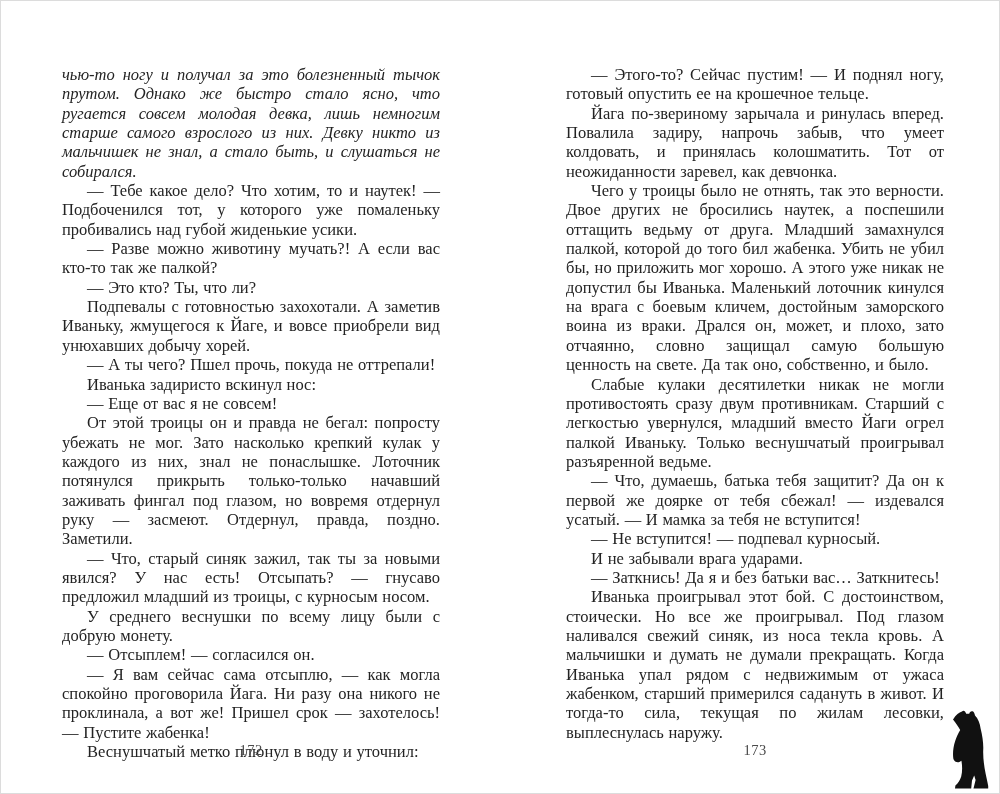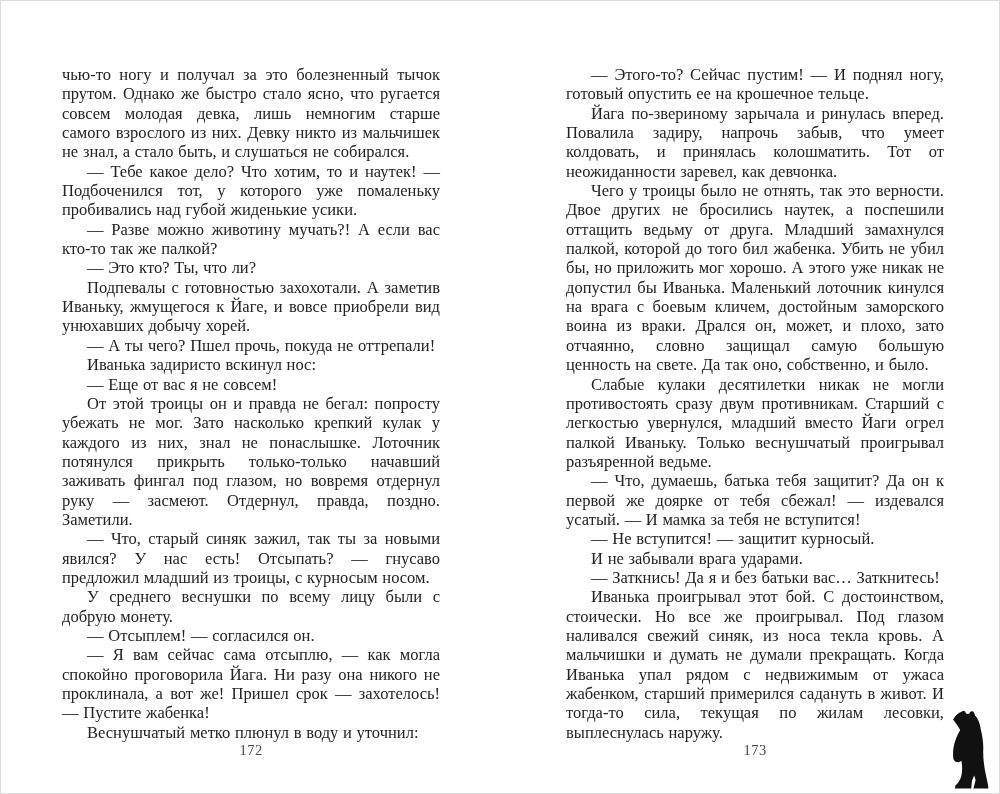--- a/index.html
+++ b/index.html
@@ -29,21 +29,21 @@
   .text-block p {
     margin: 0;
     padding: 0;
     text-align: justify;
     font-size: 16.5px;
     line-height: 19.35px;
     color: var(--text-color, #232323);
     text-indent: 25px;
     word-spacing: 0.6px;
   }
-  .text-block p.no-indent { text-indent: 0; }
+  .text-block p.no-indent { text-indent: 0; font-style: italic; }
   .page-number {
     position: absolute;
     top: 677px;
     left: 0;
     width: 100%;
     text-align: center;
     font-size: 14.5px;
     letter-spacing: 0.5px;
     color: var(--pagenum-color, #4a4a4a);
   }
@@ -81,21 +81,21 @@
     <div class="page-number">172</div>
   </div>
 
   <div class="page page-right">
     <div class="text-block">
         <p>— Этого-то? Сейчас пустим! — И поднял ногу, готовый опустить ее на крошечное тельце.</p>
         <p>Йага по-звериному зарычала и ринулась вперед. Повалила задиру, напрочь забыв, что умеет колдовать, и принялась колошматить. Тот от неожиданности заревел, как девчонка.</p>
         <p>Чего у троицы было не отнять, так это верности. Двое других не бросились наутек, а поспешили оттащить ведьму от друга. Младший замахнулся палкой, которой до того бил жабенка. Убить не убил бы, но приложить мог хорошо. А этого уже никак не допустил бы Иванька. Маленький лоточник кинулся на врага с боевым кличем, достойным заморского воина из враки. Дрался он, может, и плохо, зато отчаянно, словно защищал самую большую ценность на свете. Да так оно, собственно, и было.</p>
         <p>Слабые кулаки десятилетки никак не могли противостоять сразу двум противникам. Старший с легкостью увернулся, младший вместо Йаги огрел палкой Иваньку. Только веснушчатый проигрывал разъяренной ведьме.</p>
         <p>— Что, думаешь, батька тебя защитит? Да он к первой же доярке от тебя сбежал! — издевался усатый. — И мамка за тебя не вступится!</p>
-        <p>— Не вступится! — защитит курносый.</p>
+        <p>— Не вступится! — подпевал курносый.</p>
         <p>И не забывали врага ударами.</p>
         <p>— Заткнись! Да я и без батьки вас… Заткнитесь!</p>
         <p>Иванька проигрывал этот бой. С достоинством, стоически. Но все же проигрывал. Под глазом наливался свежий синяк, из носа текла кровь. А мальчишки и думать не думали прекращать. Когда Иванька упал рядом с недвижимым от ужаса жабенком, старший примерился садануть в живот. И тогда-то сила, текущая по жилам лесовки, выплеснулась наружу.</p>
       </div>
     <div class="page-number">173</div>
   </div>
 
   <svg class="bear" viewBox="0 0 44 80" xmlns="http://www.w3.org/2000/svg" aria-hidden="true">
     <path d="M5,9
              C 8,4 11,2 14,1

